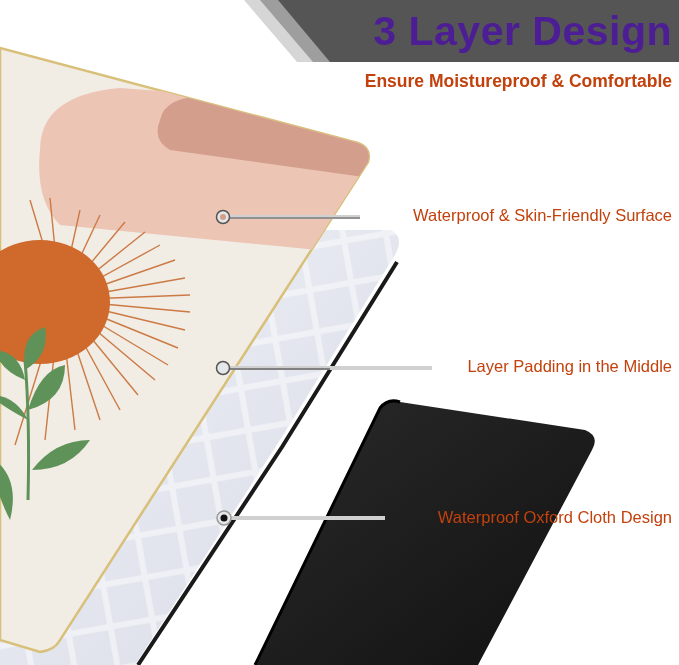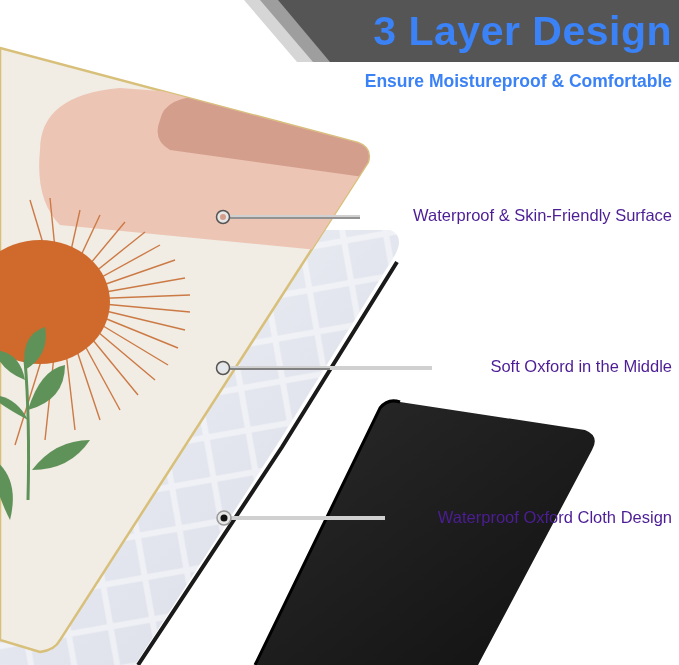--- a/index.html
+++ b/index.html
@@ -1,29 +1,29 @@
 <!DOCTYPE html>
 <html><head>
   <meta charset="utf-8">
   <style>
     html, body { margin: 0; padding: 0; background: #ffffff; }
     body { width: 679px; height: 665px; overflow: hidden; position: relative; font-family: "Liberation Sans", sans-serif; }
     #scene { position: absolute; left: 0; top: 0; width: 679px; height: 665px; }
     .banner-title {
       position: absolute; left: 300px; top: 0; width: 379px; height: 62px;
-      color: #3b82f6; font-weight: bold; font-size: 41px; line-height: 62px;
+      color: #4c1d95; font-weight: bold; font-size: 41px; line-height: 62px;
       text-align: right; padding-right: 7px; box-sizing: border-box; letter-spacing: 0.5px;
       font-family: "Liberation Sans", sans-serif;
     }
     .subtitle {
       position: absolute; right: 7px; top: 71px; font-size: 17.5px; font-weight: bold;
-      color: #3b82f6; font-family: "Liberation Sans", sans-serif;
+      color: #c2410c; font-family: "Liberation Sans", sans-serif;
     }
     .callout-label {
-      position: absolute; font-size: 16.5px; color: #4c1d95; white-space: nowrap;
+      position: absolute; font-size: 16.5px; color: #c2410c; white-space: nowrap;
       font-family: "Liberation Sans", sans-serif; right: 7px;
     }
   </style>
 </head>
 <body>
 
 <svg id="scene" viewBox="0 0 679 665" xmlns="http://www.w3.org/2000/svg">
   <defs>
     <linearGradient id="padGrad" x1="0" y1="0" x2="1" y2="1">
       <stop offset="0" stop-color="#f4f5f9"></stop>
@@ -123,14 +123,14 @@
     <line x1="230" y1="518" x2="385" y2="518" stroke="#d0d0d0" stroke-width="4"></line>
     <circle cx="224" cy="518" r="7" fill="#e6e6e6" stroke="#999" stroke-width="1.5"></circle>
     <circle cx="224" cy="518" r="3.5" fill="#111"></circle>
   </g>
 </svg>
 
 <div class="banner-title">3 Layer Design</div>
 <div class="subtitle">Ensure Moistureproof &amp; Comfortable</div>
 
 <div class="callout-label" style="top:206px;">Waterproof &amp; Skin-Friendly Surface</div>
-<div class="callout-label" style="top:357px;">Soft Oxford in the Middle</div>
+<div class="callout-label" style="top:357px;">Layer Padding in the Middle</div>
 <div class="callout-label" style="top:508px;">Waterproof Oxford Cloth Design</div>
 
 </body></html>

